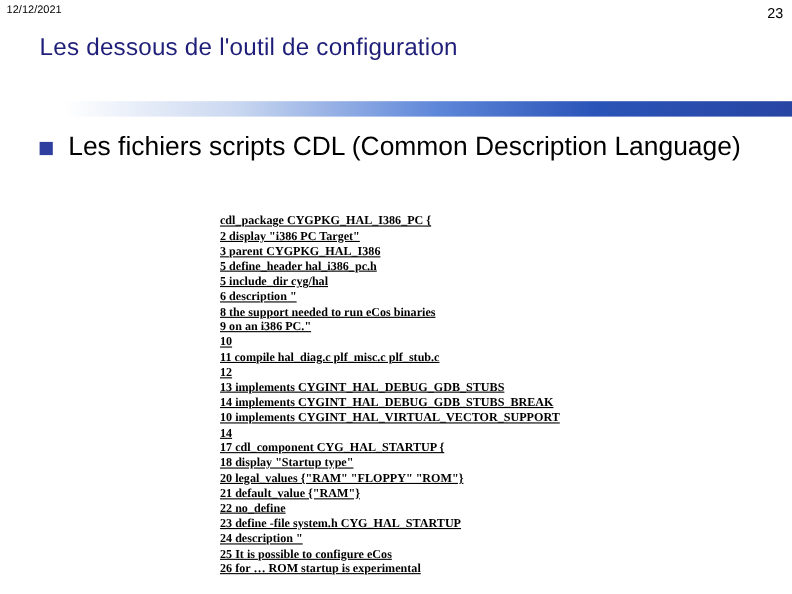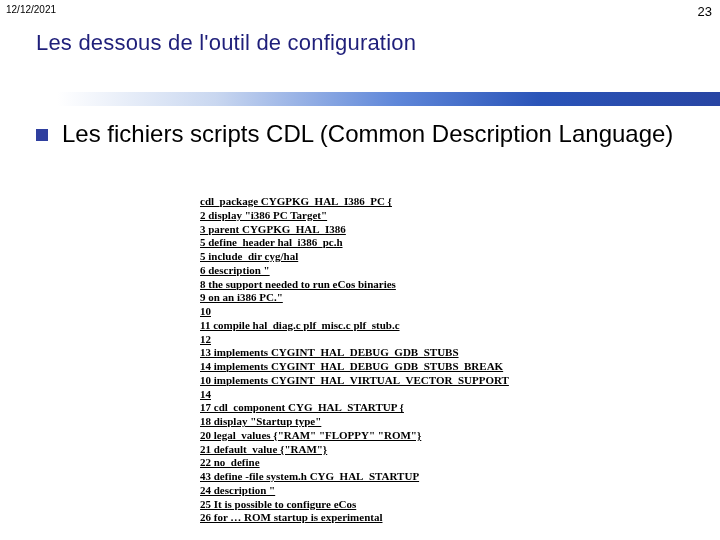--- a/index.html
+++ b/index.html
@@ -50,20 +50,20 @@
     <div class="code-line">12</div>
     <div class="code-line">13 implements CYGINT_HAL_DEBUG_GDB_STUBS</div>
     <div class="code-line">14 implements CYGINT_HAL_DEBUG_GDB_STUBS_BREAK</div>
     <div class="code-line">10 implements CYGINT_HAL_VIRTUAL_VECTOR_SUPPORT</div>
     <div class="code-line">14</div>
     <div class="code-line">17 cdl_component CYG_HAL_STARTUP {</div>
     <div class="code-line">18 display "Startup type"</div>
     <div class="code-line">20 legal_values {"RAM" "FLOPPY" "ROM"}</div>
     <div class="code-line">21 default_value {"RAM"}</div>
     <div class="code-line">22 no_define</div>
-    <div class="code-line">43 define -file system.h CYG_HAL_STARTUP</div>
+    <div class="code-line">23 define -file system.h CYG_HAL_STARTUP</div>
     <div class="code-line">24 description "</div>
     <div class="code-line">25 It is possible to configure eCos</div>
     <div class="code-line">26 for … ROM startup is experimental</div>
 
   </div>
 
 </div>
 
 </body></html>

